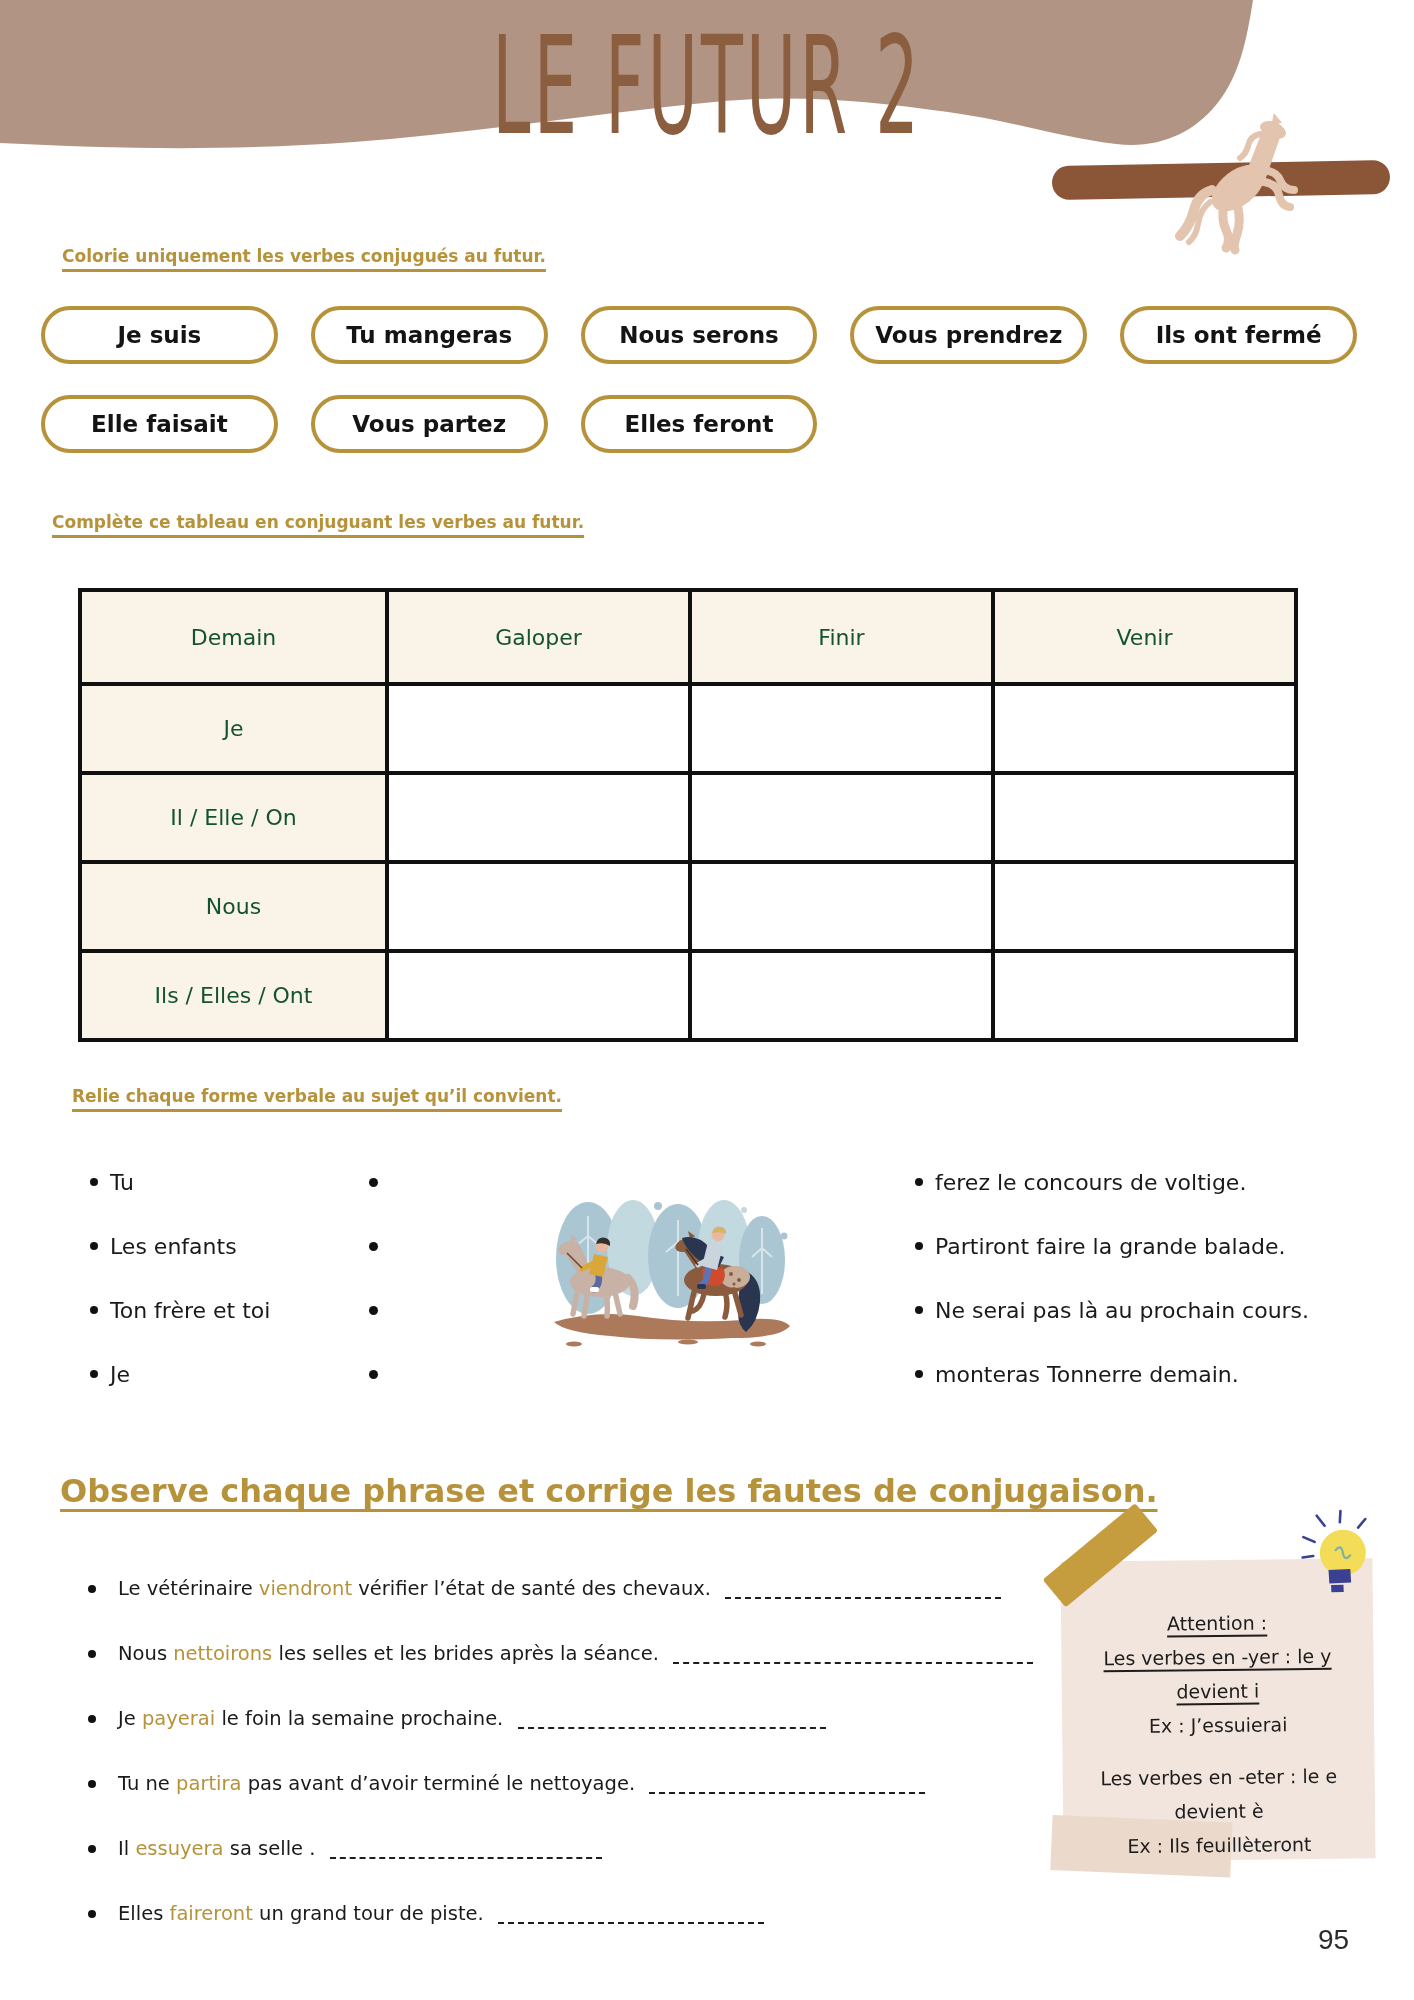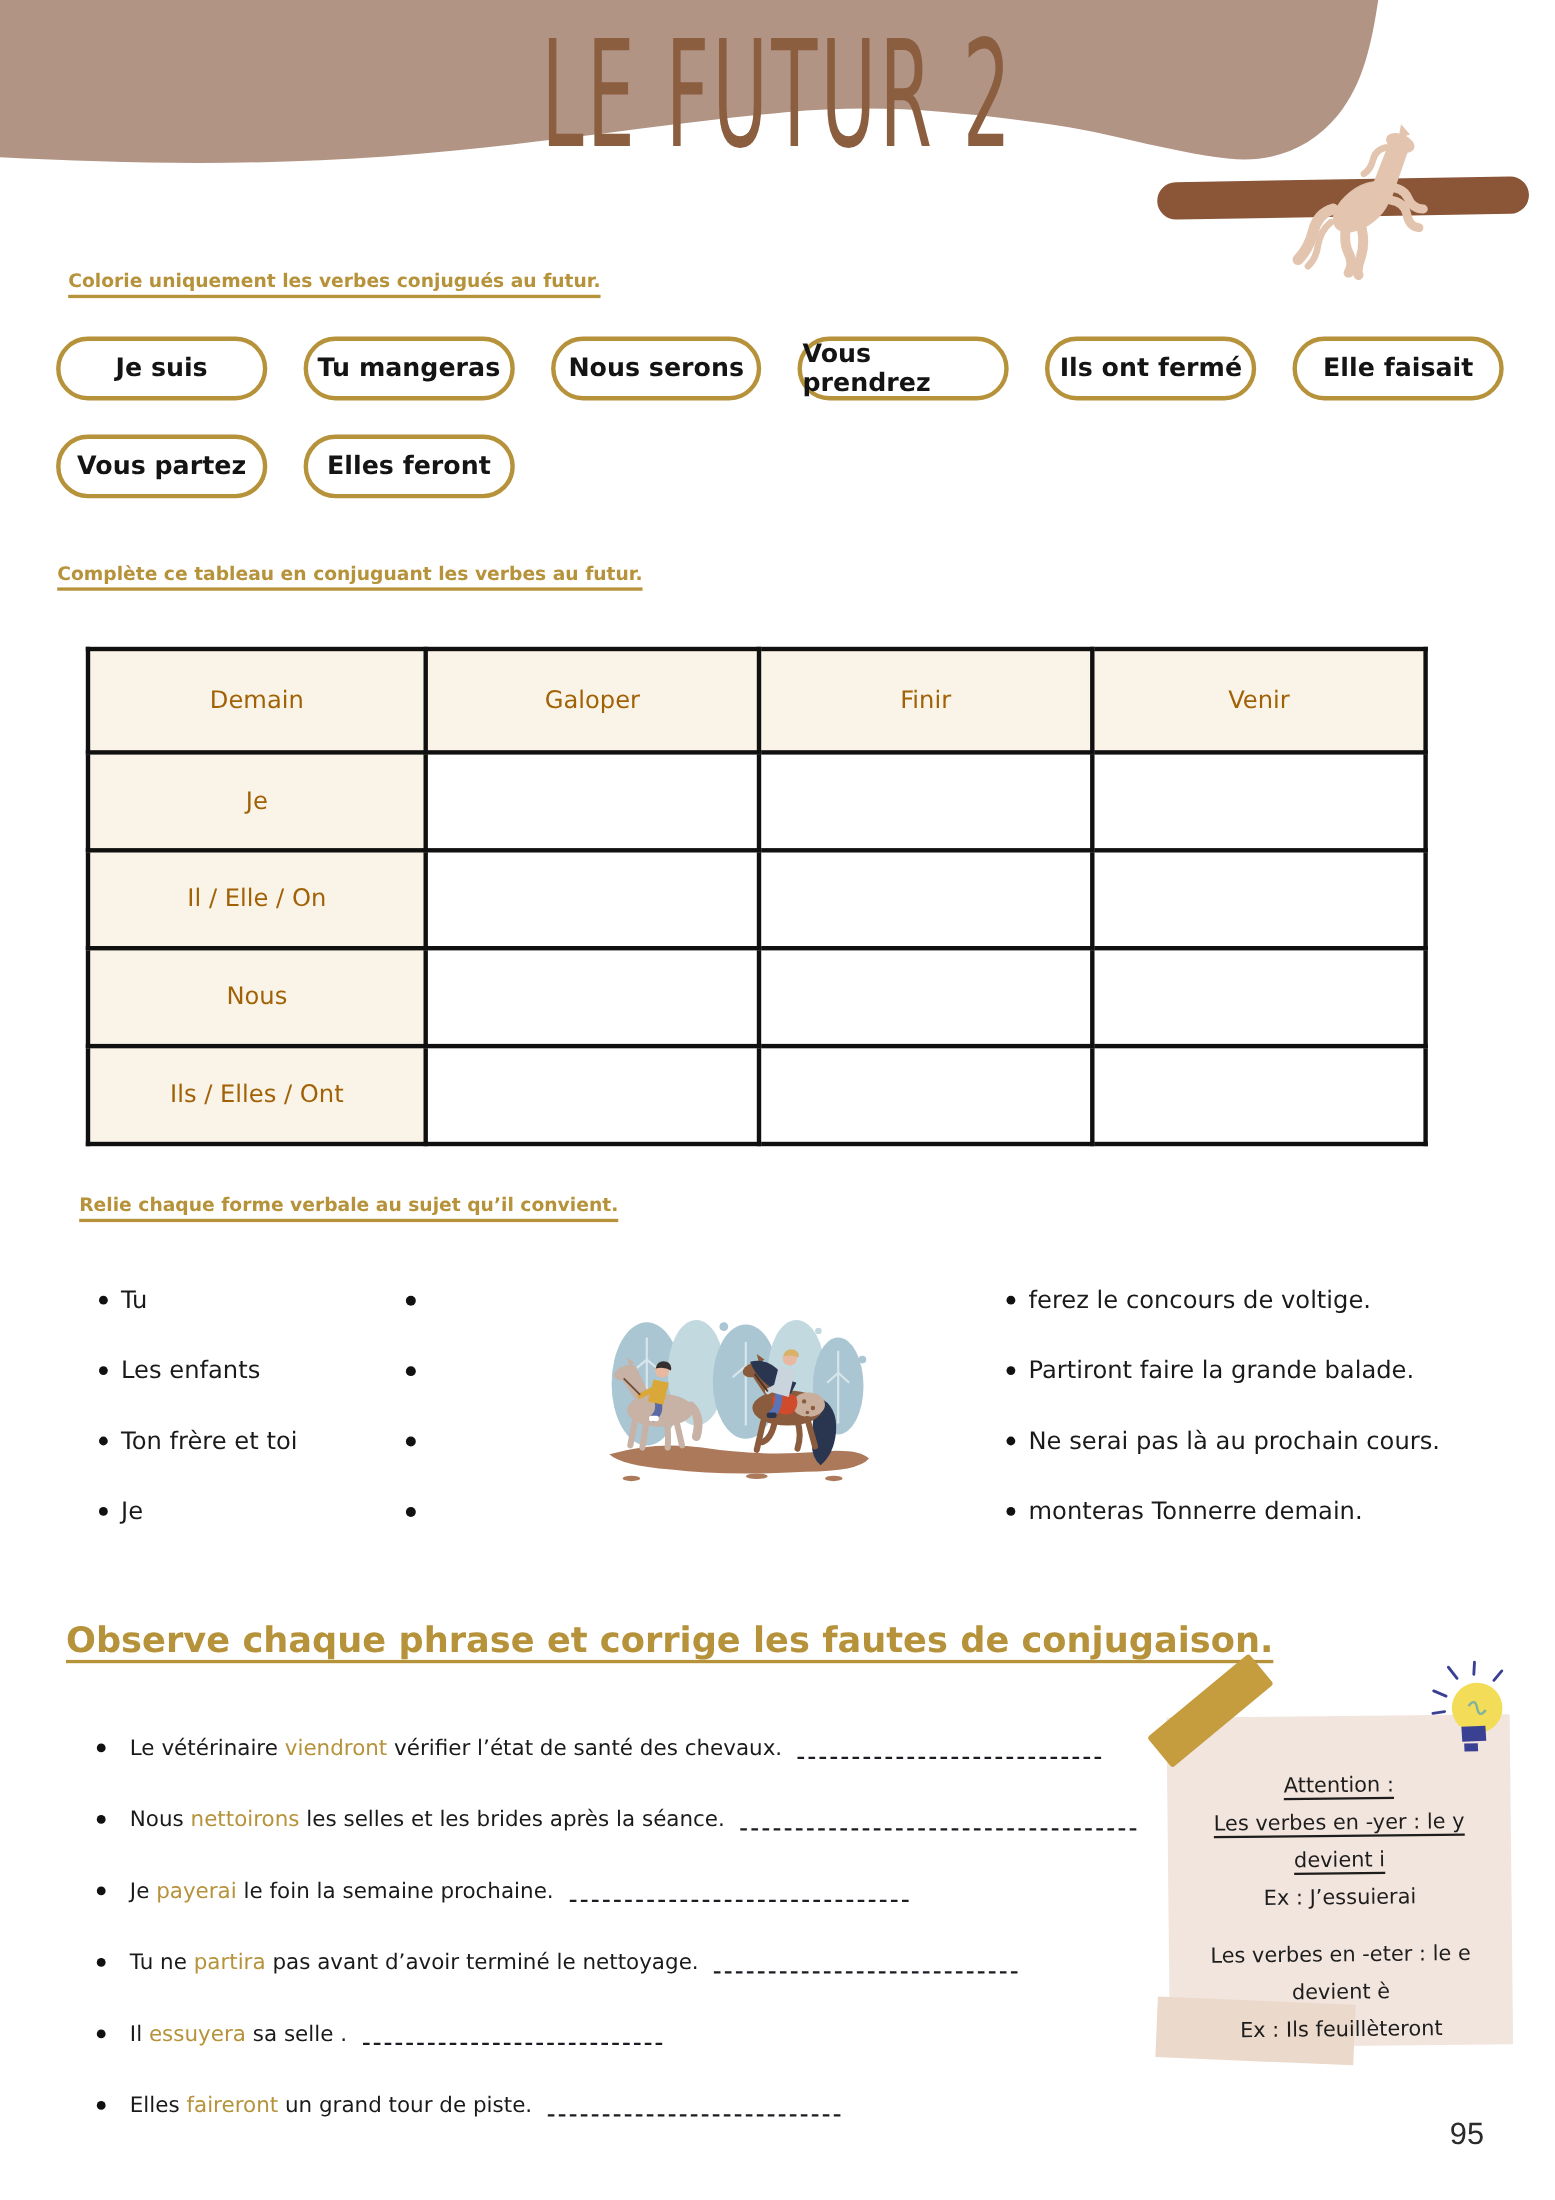--- a/index.html
+++ b/index.html
@@ -10,30 +10,30 @@
   .header-svg{position:absolute;left:0;top:0;width:1414px;height:270px;}
   .title-wrap{position:absolute;left:0;top:8px;width:1414px;text-align:center;z-index:3;}
   .title-text{display:inline-block;font-size:132px;font-weight:400;letter-spacing:6px;
               color:#8C5E40;transform:scale(0.52,1.02);transform-origin:center top;white-space:nowrap;}
 
   
   .gold-heading{position:absolute;color:#B6923A;font-size:17px;font-weight:700;
                 text-decoration:underline;text-decoration-thickness:2.5px;text-underline-offset:7px;}
 
   
-  .pill-grid{position:absolute;left:51px;top:306px;width:1316px;display:grid;
-             grid-template-columns:repeat(6,1fr);column-gap:33px;row-gap:31px;}
+  .pill-grid{position:absolute;left:41px;top:306px;width:1316px;display:grid;
+             grid-template-columns:repeat(5,1fr);column-gap:33px;row-gap:31px;}
   .pill{height:50px;border:4px solid #B6923A;border-radius:29px;background:#fff;
         display:flex;align-items:center;justify-content:center;
         font-size:23px;font-weight:700;color:#141414;}
 
   
   .verb-table{position:absolute;left:78px;top:588px;border-collapse:collapse;table-layout:fixed;}
   .verb-table td{border:4px solid #101010;text-align:center;vertical-align:middle;
-                 font-size:22px;color:#a16207;background:#ffffff;}
+                 font-size:22px;color:#14532d;background:#ffffff;}
   .verb-table tr.t-head td{height:88px;background:#FAF3E7;}
   .verb-table td.row-label{background:#FAF3E7;}
   .verb-table tr.t-body td{height:83px;}
 
   
   .match-col{position:absolute;}
   .match-row{position:relative;display:flex;align-items:center;height:64px;}
   .dot{flex:0 0 auto;width:8px;height:8px;border-radius:50%;background:#111;}
   .match-label{margin-left:12px;font-size:22px;}
   .end-dot{position:absolute;right:0;width:9px;height:9px;border-radius:50%;background:#111;}

